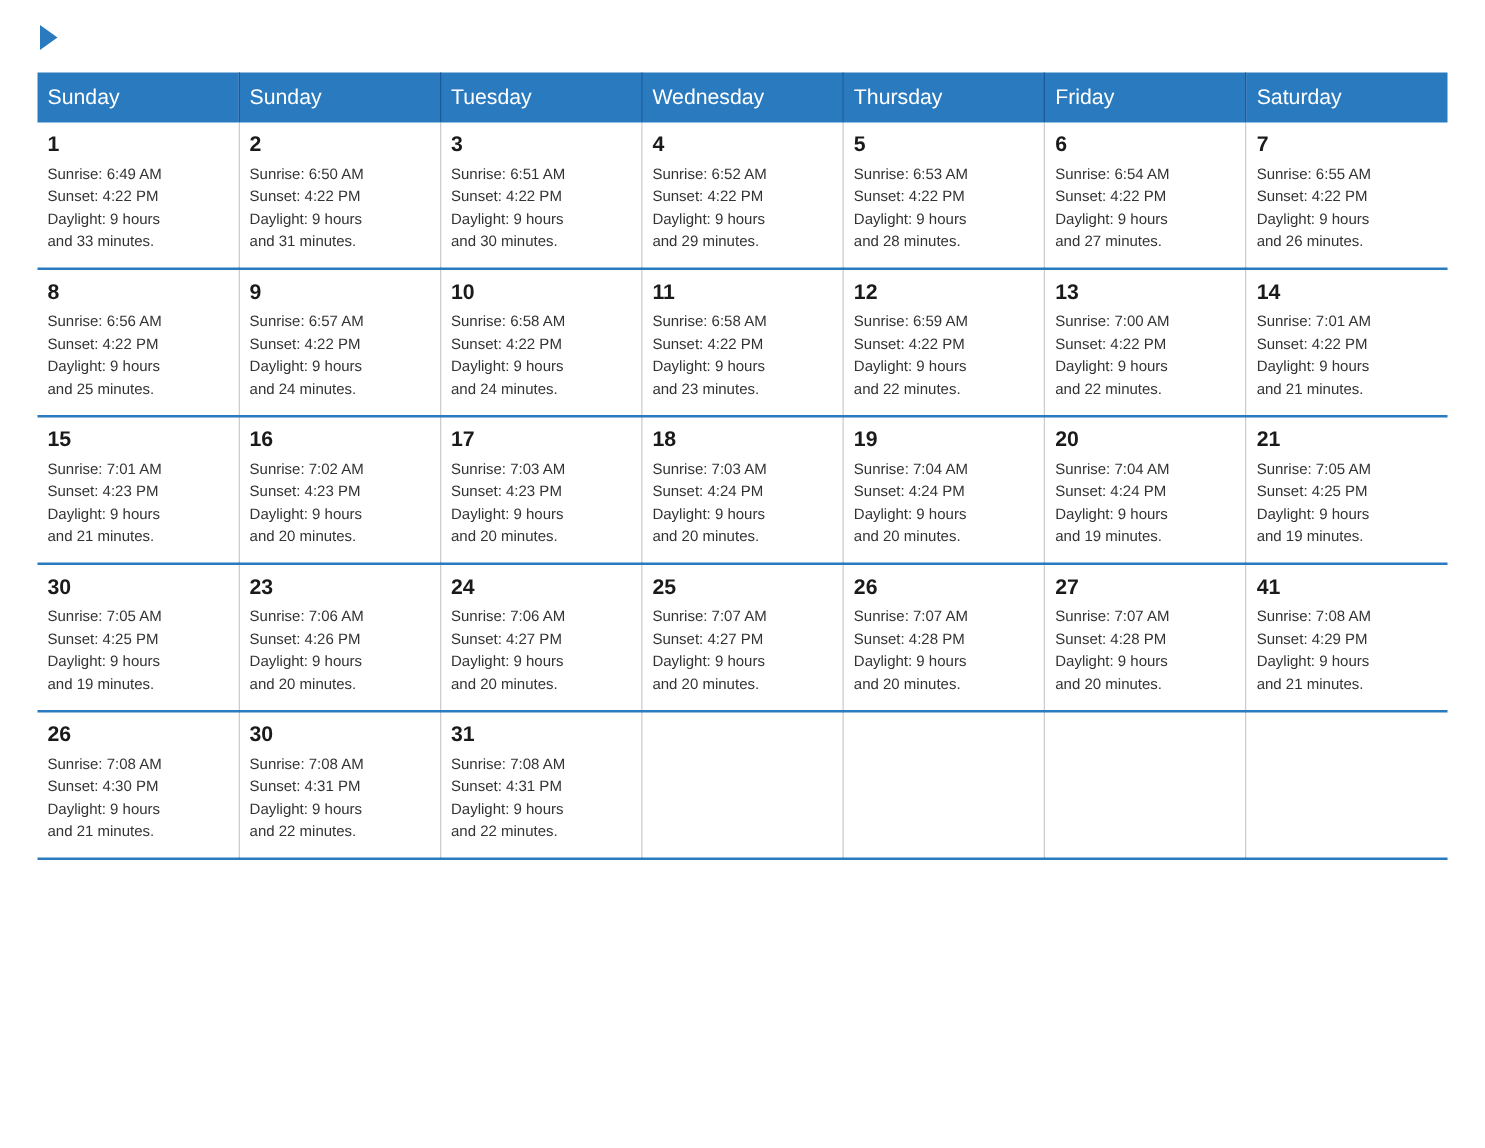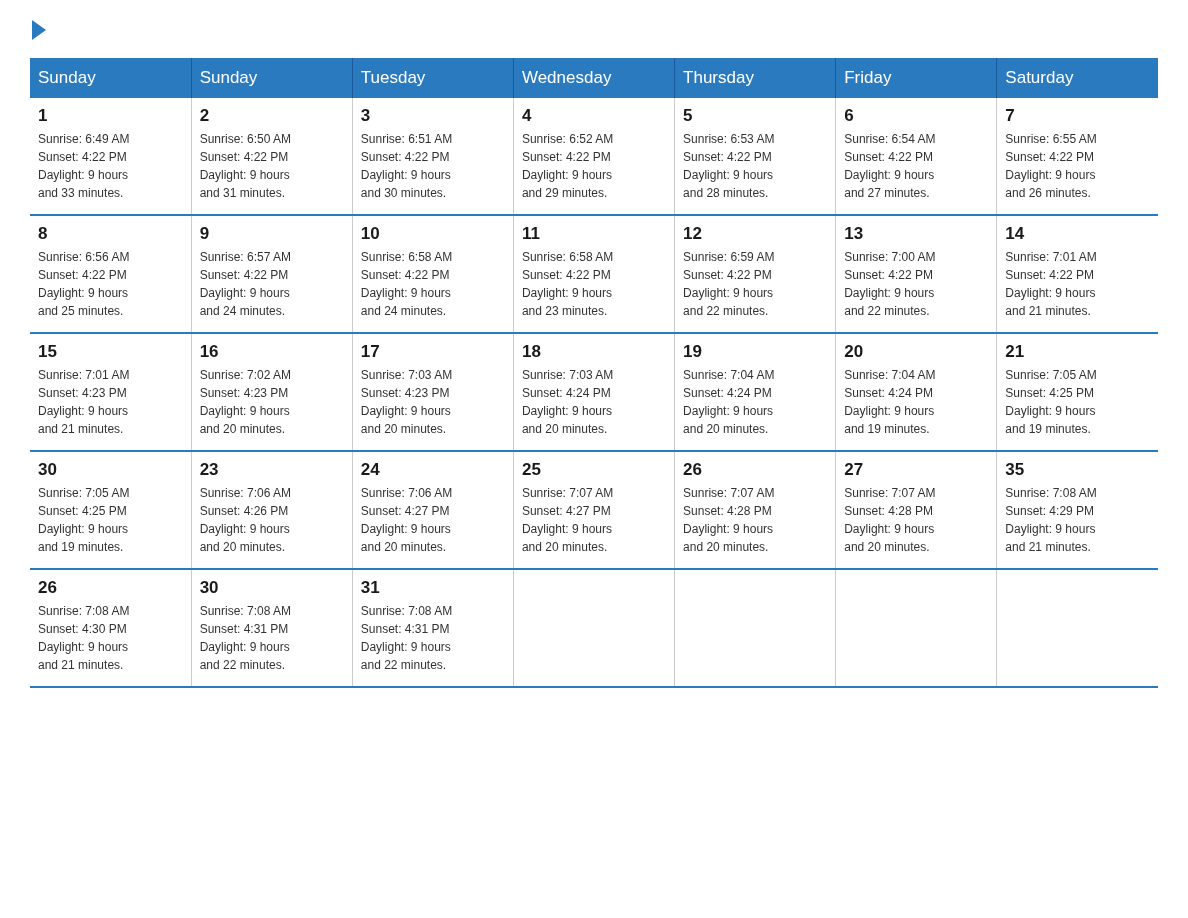--- a/index.html
+++ b/index.html
@@ -383,21 +383,21 @@
         <td>
         <span class="day-number">27</span>
         <div class="day-info">
           Sunrise: 7:07 AM<br>
           Sunset: 4:28 PM<br>
           Daylight: 9 hours<br>
           and 20 minutes.
         </div>
       </td>
         <td>
-        <span class="day-number">35</span>
+        <span class="day-number">41</span>
         <div class="day-info">
           Sunrise: 7:08 AM<br>
           Sunset: 4:29 PM<br>
           Daylight: 9 hours<br>
           and 21 minutes.
         </div>
       </td>
       </tr>
       <tr>
         <td>

